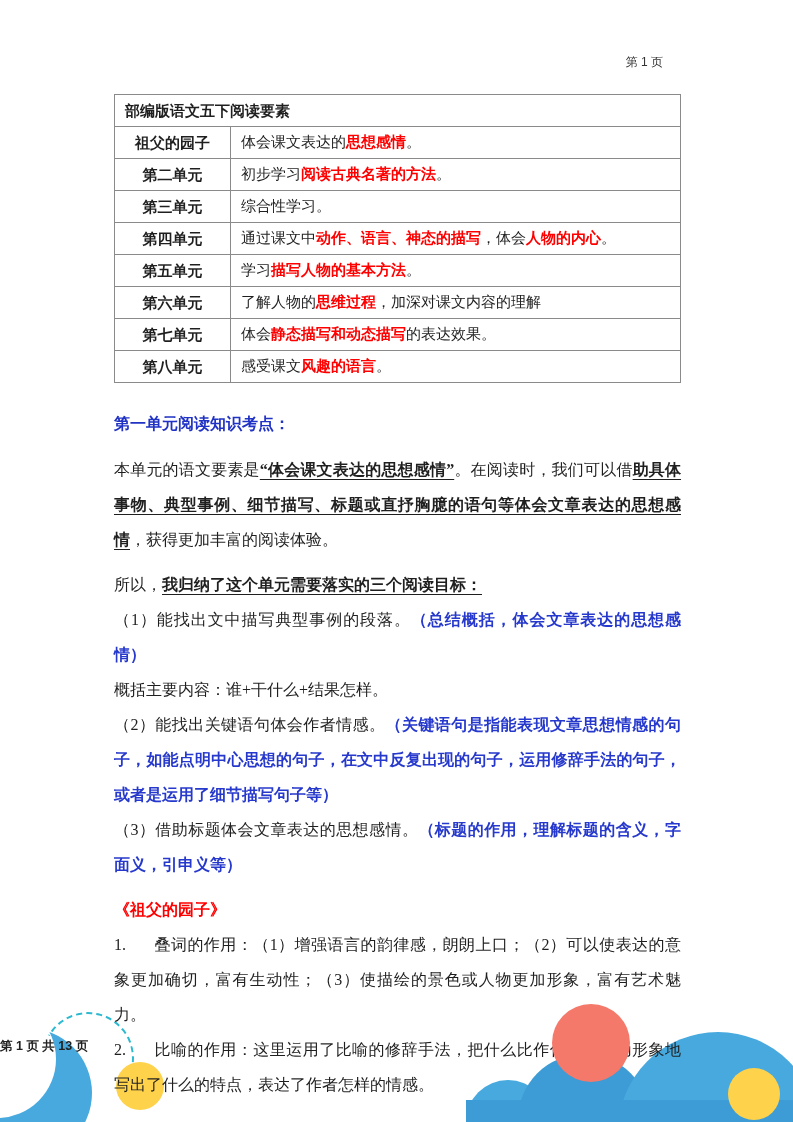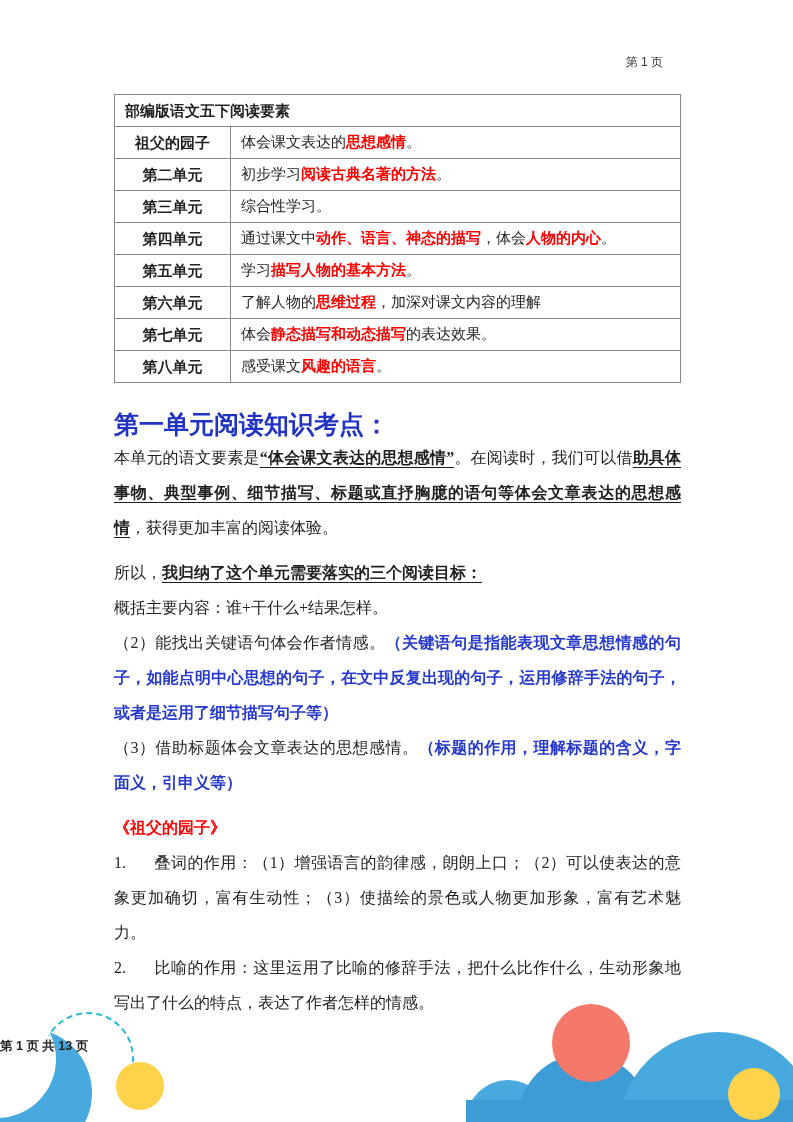--- a/index.html
+++ b/index.html
@@ -49,22 +49,22 @@
     font-family:"Liberation Sans","DejaVu Sans",sans-serif;
   }
   .t-content { padding-left:12px; }
 
   
   .content {
     position:absolute; top:410px; left:114px; width:567px; z-index:2;
   }
   .section-heading {
     color:var(--heading_blue,#2133c4);
-    font-size:25px; font-weight:bold; line-height:28px;
-    margin-bottom:2px;
+    font-size:16px; font-weight:bold; line-height:28px;
+    margin-bottom:14px;
     font-family:"Liberation Sans","DejaVu Sans",sans-serif;
   }
   .para {
     font-size:16px; line-height:35px;
     text-align:justify;
   }
   .gap-top { margin-top:10px; }
   .lesson-title {
     color:var(--red,#fe0000);
     font-size:16px; font-weight:bold; line-height:35px;
@@ -140,20 +140,21 @@
         <td class="t-unit">第八单元</td>
         <td class="t-content"><span>感受课文</span><span class="s-red">风趣的语言</span><span>。</span></td>
       </tr>
     </tbody>
   </table>
 
   <div class="content">
     <h2 class="section-heading">第一单元阅读知识考点：</h2>
     <p class="para"><span>本单元的语文要素是</span><span class="s-bu">“体会课文表达的思想感情”</span><span>。在阅读时，我们可以借</span><span class="s-bu">助具体事物、典型事例、细节描写、标题或直抒胸臆的语句等体会文章表达的思想感情</span><span>，获得更加丰富的阅读体验。</span></p>
     <p class="para gap-top"><span>所以，</span><span class="s-bu">我归纳了这个单元需要落实的三个阅读目标：</span></p>
+    <p class="para"><span>（1）能找出文中描写典型事例的段落。</span><span class="s-blue">（总结概括，体会文章表达的思想感情）</span></p>
     <p class="para"><span>概括主要内容：谁+干什么+结果怎样。</span></p>
     <p class="para"><span>（2）能找出关键语句体会作者情感。</span><span class="s-blue">（关键语句是指能表现文章思想情感的句子，如能点明中心思想的句子，在文中反复出现的句子，运用修辞手法的句子，或者是运用了细节描写句子等）</span></p>
     <p class="para"><span>（3）借助标题体会文章表达的思想感情。</span><span class="s-blue">（标题的作用，理解标题的含义，字面义，引申义等）</span></p>
     <h3 class="lesson-title">《祖父的园子》</h3>
     <p class="para"><span>1. </span><span class="s-b">叠词的作用：</span><span>（1）增强语言的韵律感，朗朗上口；（2）可以使表达的意象更加确切，富有生动性；（3）使描绘的景色或人物更加形象，富有艺术魅力。</span></p>
     <p class="para"><span>2. </span><span class="s-b">比喻的作用：</span><span>这里运用了比喻的修辞手法，把什么比作什么，生动形象地写出了什么的特点，表达了作者怎样的情感。</span></p>
   </div>
 
   <div class="page-footer">第 1 页 共 13 页</div>
 

